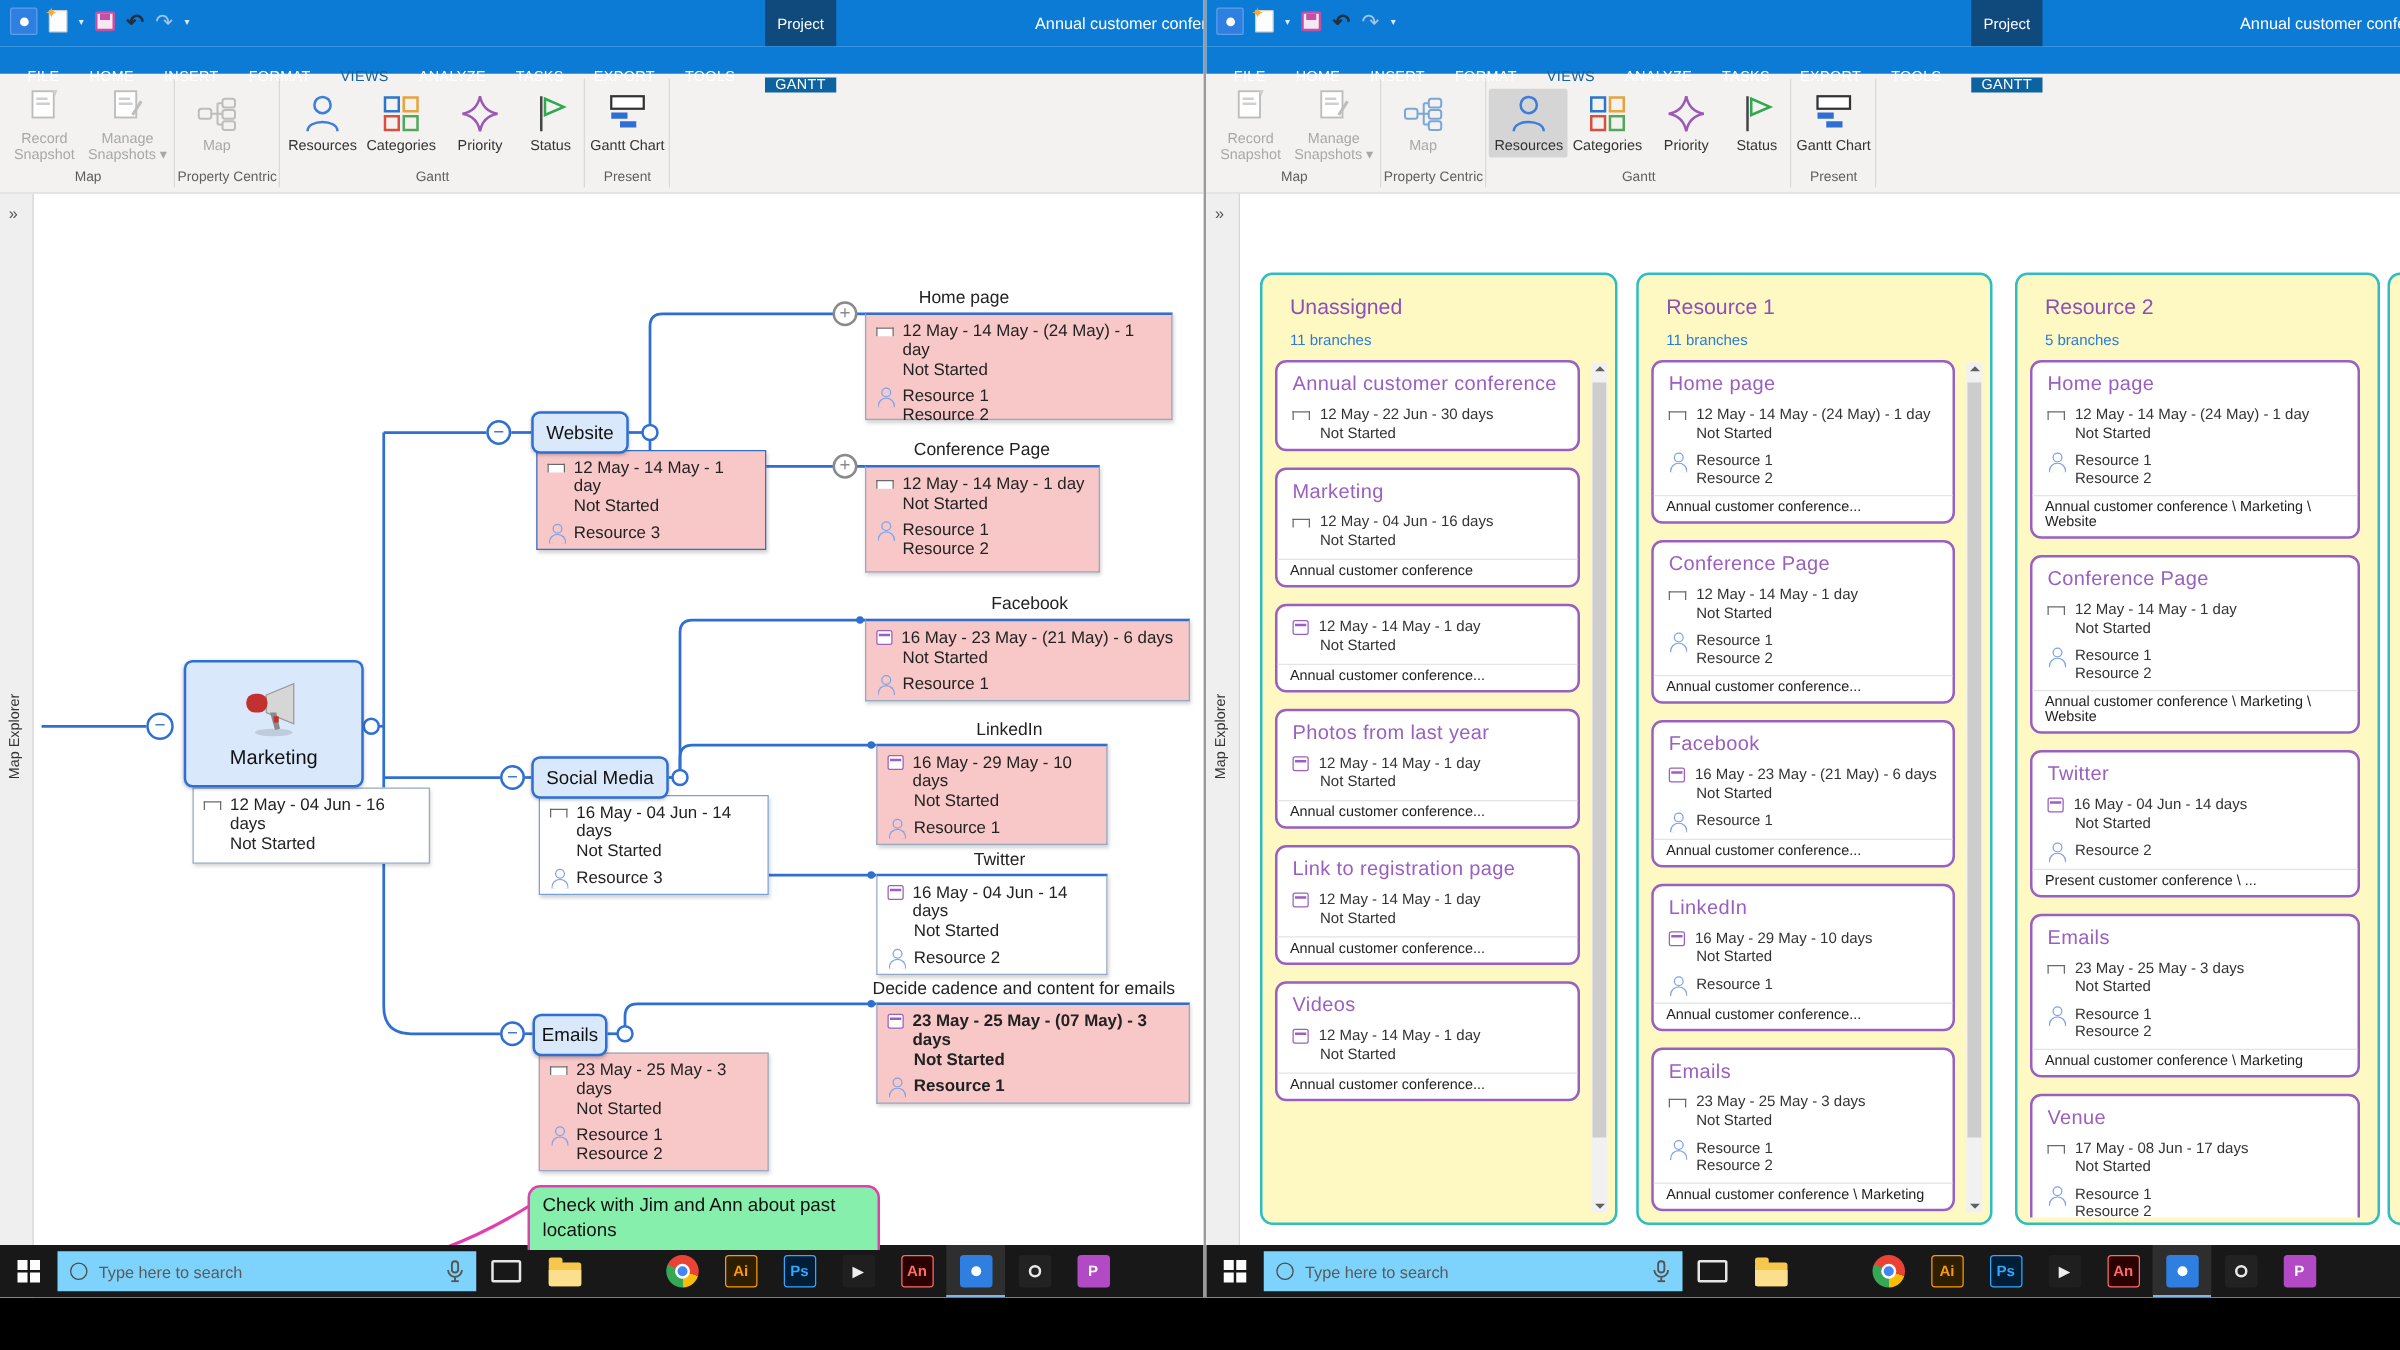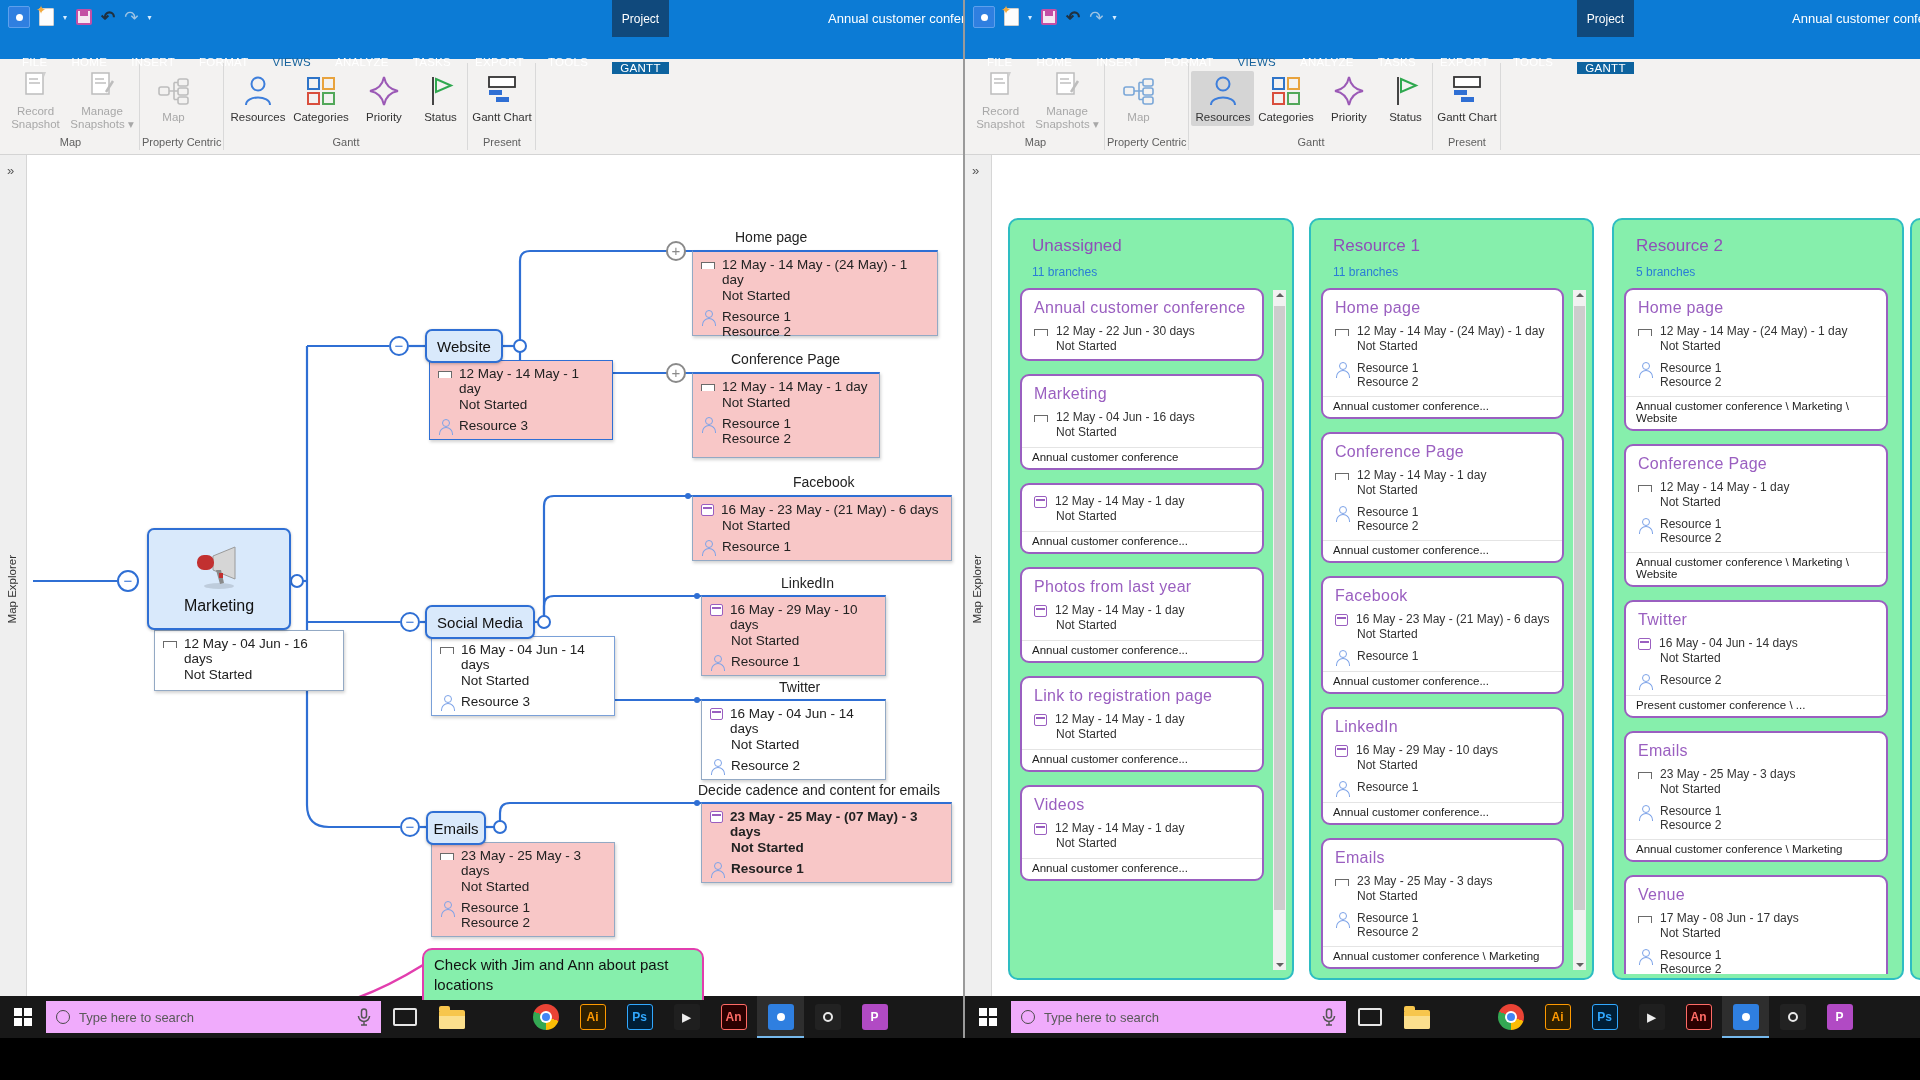--- a/index.html
+++ b/index.html
@@ -91,39 +91,39 @@
   .ic-person::after { content:""; position:absolute; left:0.5px; top:7.5px; width:12px; height:7px;
     border:1.5px solid #7da3e8; border-bottom:none; border-radius:7px 7px 0 0; }
 
   .hscroll { position:absolute; left:28px; right:0; top:845px; height:17px; background:#f1f1f1; border-top:1px solid #dcdcdc; }
   .hs-arrow { position:absolute; top:4px; width:0; height:0; border:4.5px solid transparent; }
   .hs-left { left:4px; border-right-color:#606060; border-left:none; }
   .hs-right { right:4px; border-left-color:#606060; border-right:none; }
   .hs-thumb { position:absolute; left:630px; width:170px; top:2px; bottom:2px; background:#c9c9c9; }
 
   
-  .panel { position:absolute; top:63px; height:762px; background:#86efac; border:2px solid #2ebdc2; border-radius:10px; overflow:hidden; }
+  .panel { position:absolute; top:63px; height:762px; background:#fef9c3; border:2px solid #2ebdc2; border-radius:10px; overflow:hidden; }
   .panel-title { color:#8f4fb8; font-size:17px; padding:16px 22px 0; }
   .panel-count { color:#2a7cd6; font-size:12px; padding:9px 22px 0; }
   .cards { position:absolute; top:68px; bottom:4px; left:6px; right:24px; overflow:hidden; }
   .cards.noscroll { right:10px; }
   .rcard { border:2px solid #9a5fc0; border-radius:9px; background:#fff; margin:0 4px 13px; padding:7px 0 0; }
   .vsb { position:absolute; top:70px; bottom:8px; right:6px; width:13px; background:#f1f1f1; }
   .vsb-up, .vsb-down { position:absolute; left:2.5px; width:0; height:0; border:4px solid transparent; }
   .vsb-up { top:3px; border-bottom-color:#606060; border-top:none; }
   .vsb-down { bottom:3px; border-top-color:#606060; border-bottom:none; }
   .vsb-thumb { position:absolute; left:1px; right:1px; top:16px; bottom:60px; background:#cdcdcd; }
 
   
   .taskbar { position:absolute; left:0; right:0; bottom:0; height:42px; background:#181818;
     display:flex; align-items:center; color:#fff; }
   .start { width:46px; height:42px; display:flex; align-items:center; justify-content:center; }
   .winlogo { display:grid; grid-template-columns:8px 8px; grid-template-rows:8px 8px; gap:1.5px; }
   .winlogo span { background:#fdfdfd; }
-  .searchbox { width:335px; height:32px; background:#f0abfc; display:flex; align-items:center; gap:9px;
+  .searchbox { width:335px; height:32px; background:#7dd3fc; display:flex; align-items:center; gap:9px;
     padding:0 10px; color:#5a5a5a; font-size:13px; }
   .scircle { width:14px; height:14px; border:1.8px solid #4a4a4a; border-radius:50%; flex:0 0 auto; }
   .searchbox .mic { margin-left:auto; }
   .ticons { display:flex; }
   .ticon { width:47px; height:42px; display:flex; align-items:center; justify-content:center; }
   .ticon.active { background:#2e2e2e; box-shadow:inset 0 -2px 0 #76b9ed; }
   .tile { width:26px; height:26px; border-radius:3px; display:flex; align-items:center; justify-content:center;
     font-size:12px; font-weight:bold; }
   .tile.tv { width:24px; height:18px; border:2px solid #e6e6e6; border-radius:2px; background:transparent; }
   .tile.folder { position:relative; width:26px; height:19px; background:#f7c64d; border-radius:2px; margin-top:4px; }

